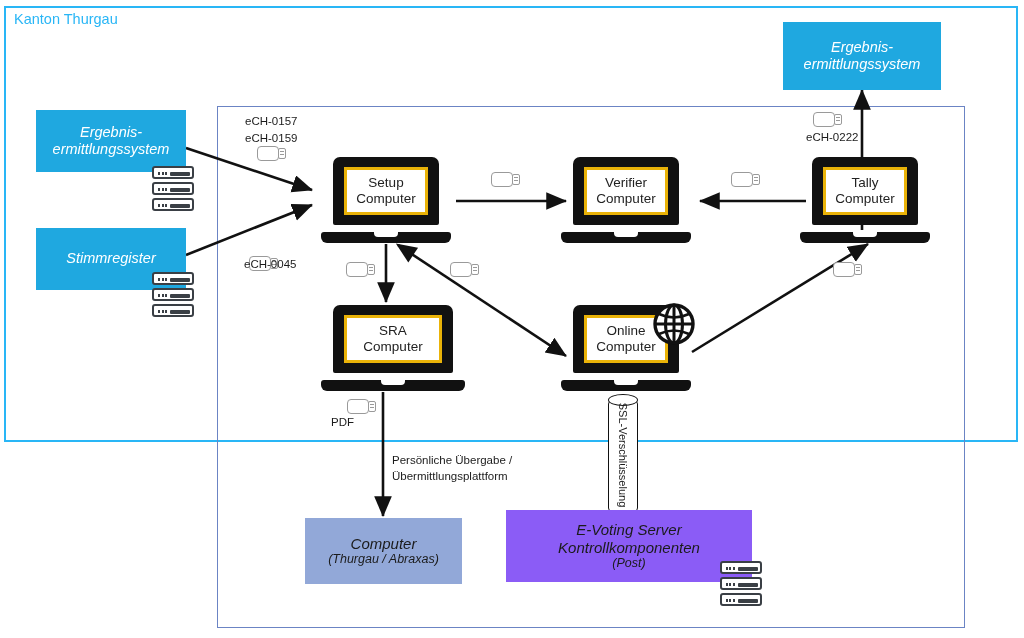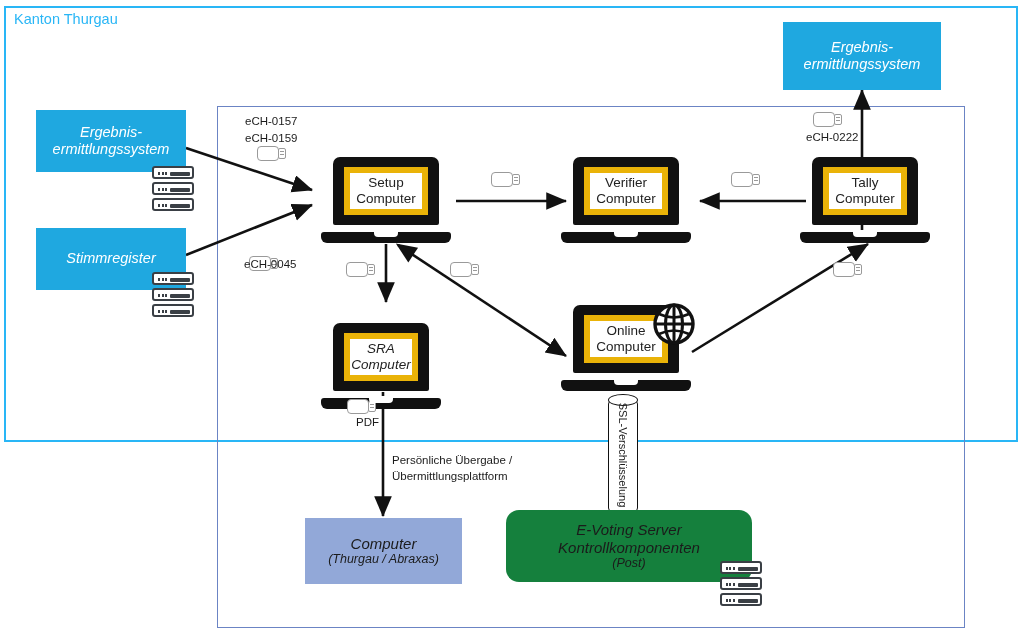--- a/index.html
+++ b/index.html
@@ -15,30 +15,30 @@
 
   .inner-box{position:absolute;left:217px;top:106px;width:748px;height:522px;
              border:1.6px solid #6b84c4;box-sizing:border-box;background:transparent;}
   .inner-label{position:absolute;left:228px;top:605px;font-size:14.5px;color:#6b84c4;}
 
   
   .ebox{position:absolute;box-sizing:border-box;display:flex;align-items:center;
         justify-content:center;text-align:center;line-height:1.18;font-style:italic;}
   .cyan{background:#1fa8e0;color:#ffffff;font-size:14.5px;}
   .blue{background:#92a8d8;color:#1b1b1b;font-size:14.5px;}
-  .orange{background:#15803d;color:#1b1b1b;font-size:15px;border-radius:13px;}
+  .orange{background:#8b5cf6;color:#1b1b1b;font-size:15px;}
   .ebox .b{font-size:15px;}
   .ebox .s{font-size:12.5px;}
 
   
   .laptop{position:absolute;}
   .laptop .lid{position:absolute;left:0;top:0;right:0;bottom:18px;
                background:#111;border-radius:7px 7px 2px 2px;}
   .laptop .scr{position:absolute;left:11px;top:10px;right:11px;bottom:28px;
-               background:#fff;border:6px solid #eab308;display:flex;align-items:center;
+               background:#fff;border:3px solid #eab308;display:flex;align-items:center;
                justify-content:center;text-align:center;line-height:1.2;
                font-size:13.5px;color:#222;}
   .laptop .base{position:absolute;left:-12px;right:-12px;bottom:0;height:11px;
                 background:#111;border-radius:3px 3px 6px 6px;}
   .laptop .notch{position:absolute;left:50%;transform:translateX(-50%);bottom:6px;
                  width:24px;height:7px;background:#fff;border-radius:0 0 4px 4px;z-index:3;}
 
   
   .usb{position:absolute;width:30px;height:15px;}
   .usb .body{position:absolute;left:0;top:0;width:22px;height:15px;
@@ -193,21 +193,21 @@
     <div class="scr">
       <div>
         <div>Tally</div>
         <div>Computer</div>
       </div>
     </div>
     <div class="base"></div>
       <div class="notch"></div>
   </div>
 
-  <div class="laptop" style="left:333px;top:323px;width:96px;height:86px;font-style:italic;">
+  <div class="laptop" style="left:333px;top:305px;width:120px;height:86px;">
     <div class="lid"></div>
     <div class="scr">
       <div>
         <div>SRA</div>
         <div>Computer</div>
       </div>
     </div>
     <div class="base"></div>
       <div class="notch"></div>
   </div>
@@ -267,21 +267,21 @@
     </div>
   <div class="usb" style="left:347px;top:399px;">
     <div class="body"></div>
       <div class="cap"></div>
     </div>
 
   <div class="lbl" style="left:245px;top:114px;">eCH-0157</div>
   <div class="lbl" style="left:245px;top:131px;">eCH-0159</div>
   <div class="lbl" style="left:244px;top:257px;">eCH-0045</div>
   <div class="lbl" style="left:806px;top:130px;">eCH-0222</div>
-  <div class="lbl" style="left:356px;top:415px;">PDF</div>
+  <div class="lbl" style="left:331px;top:415px;">PDF</div>
 
   <div class="lbl" style="left:392px;top:453px;">Persönliche Übergabe /</div>
   <div class="lbl" style="left:392px;top:469px;">Übermittlungsplattform</div>
 
   <div class="cyl">
     <div class="tube"></div>
     <div class="top"></div>
     <div class="txt">SSL-Verschlüsselung</div>
   </div>
 

